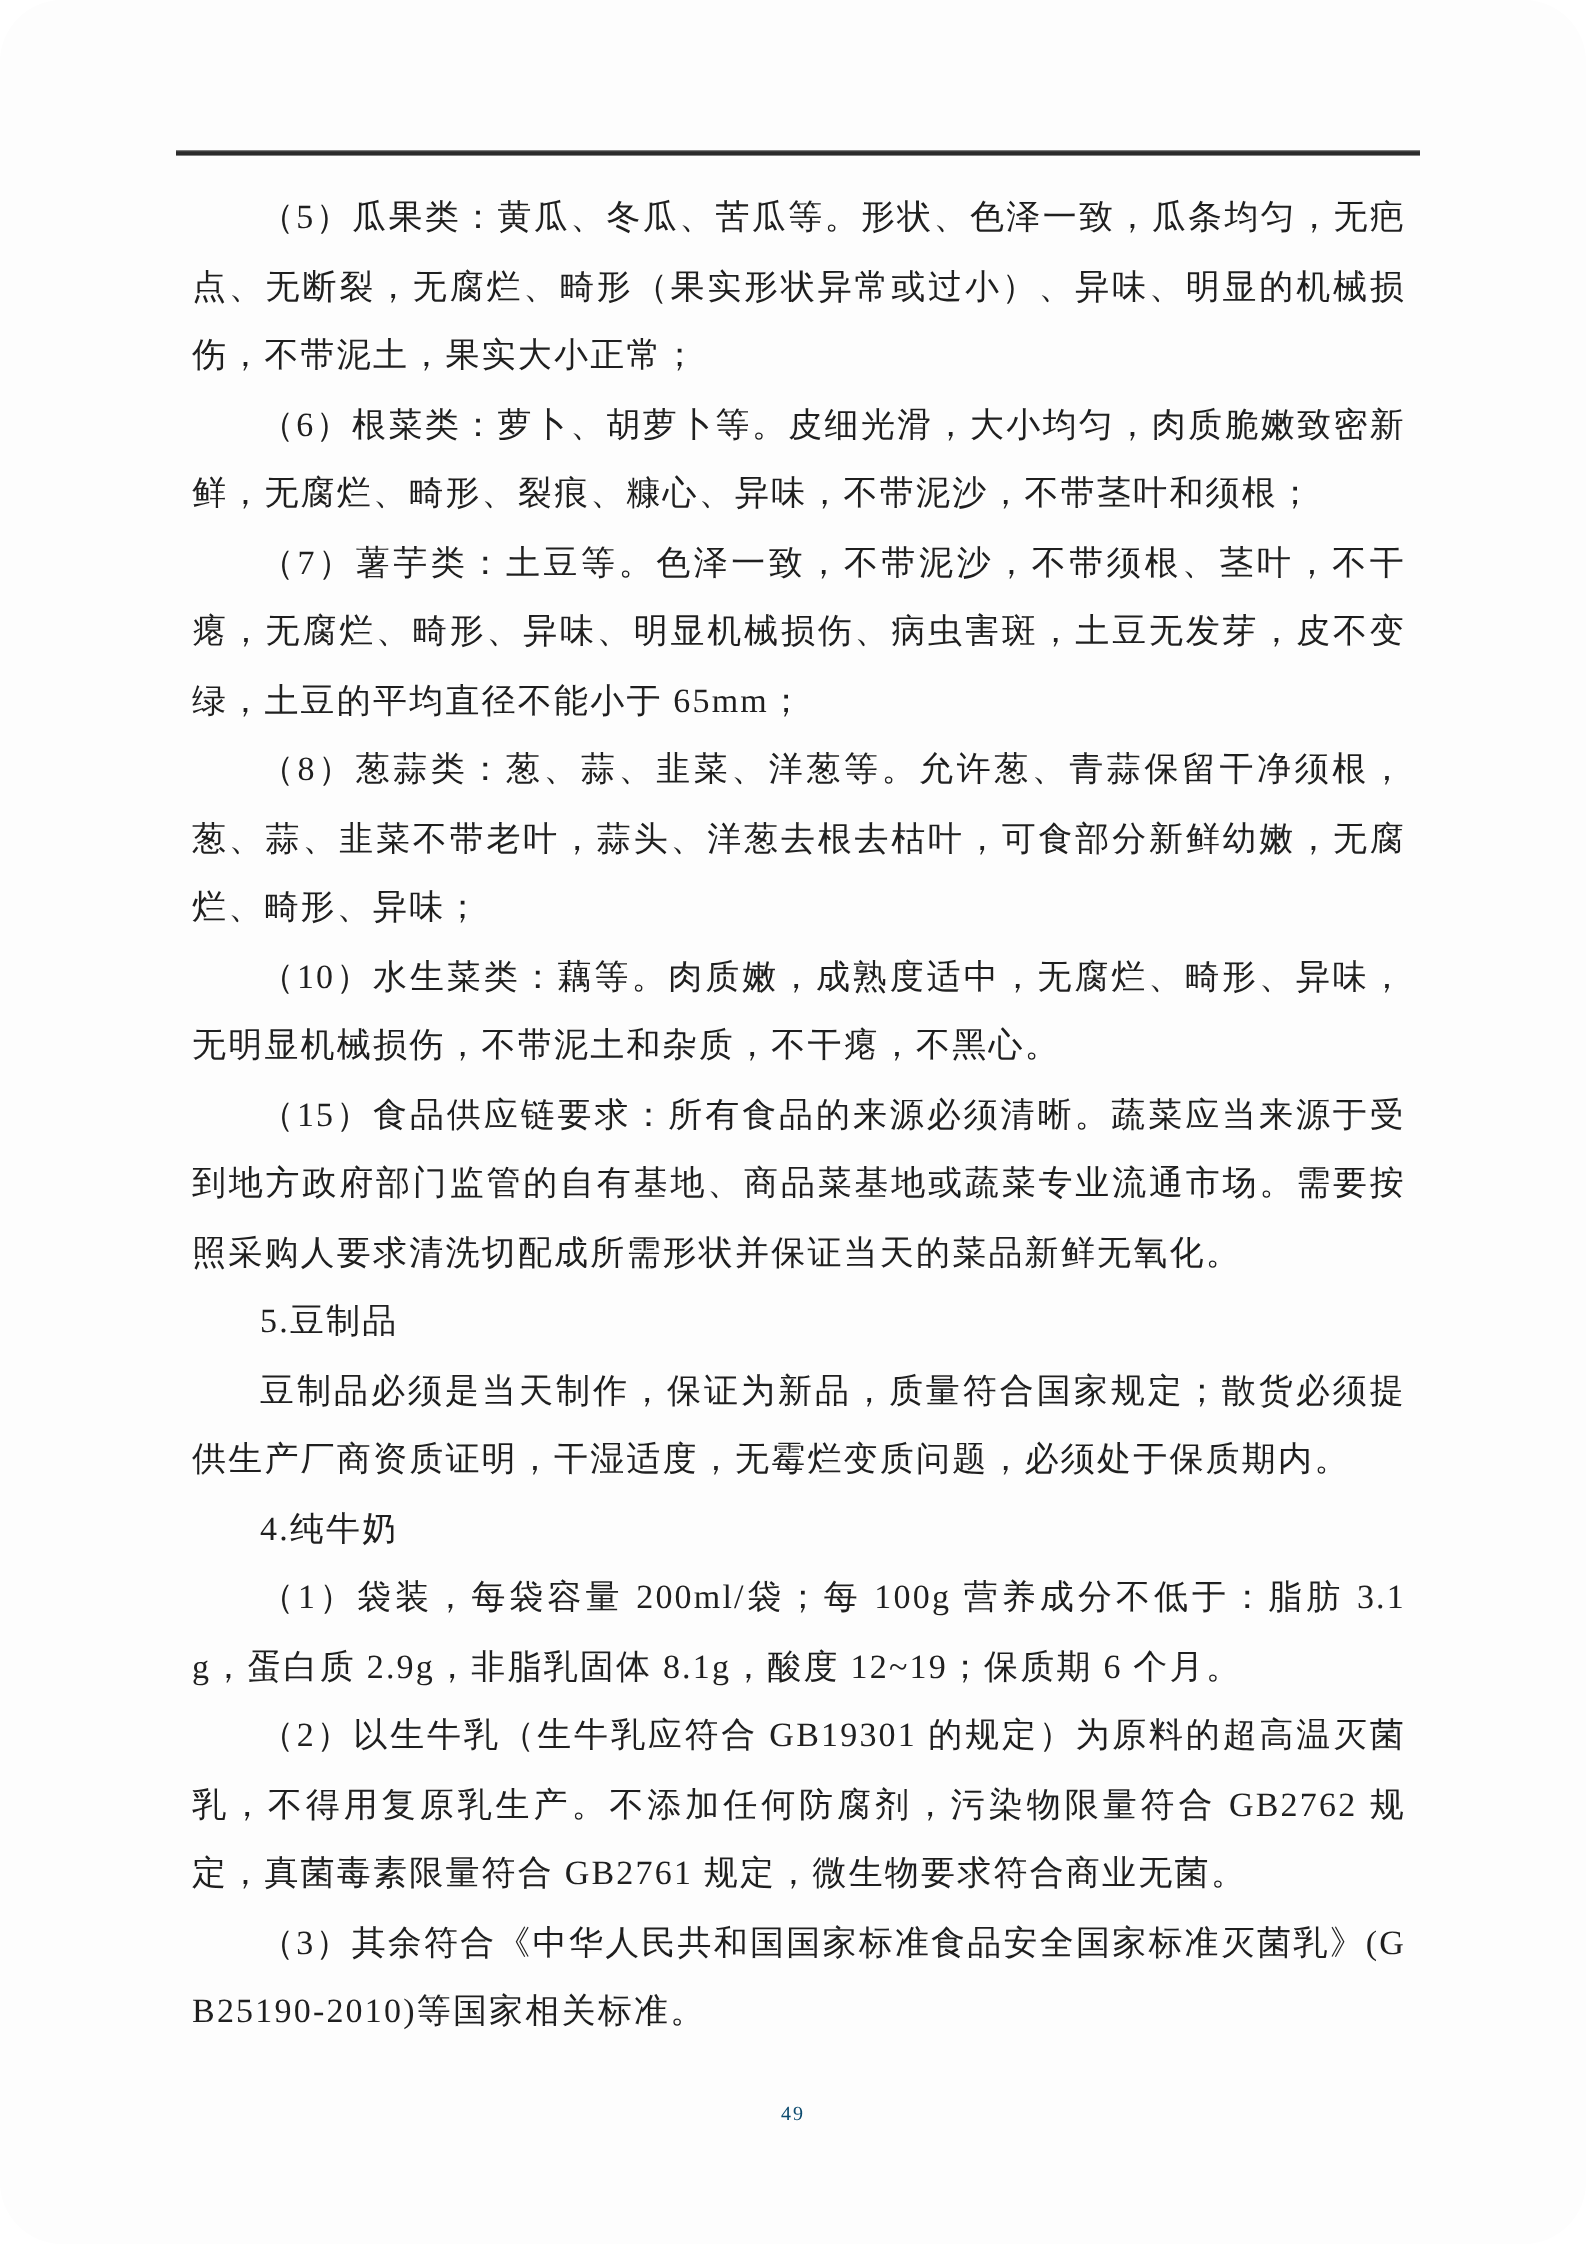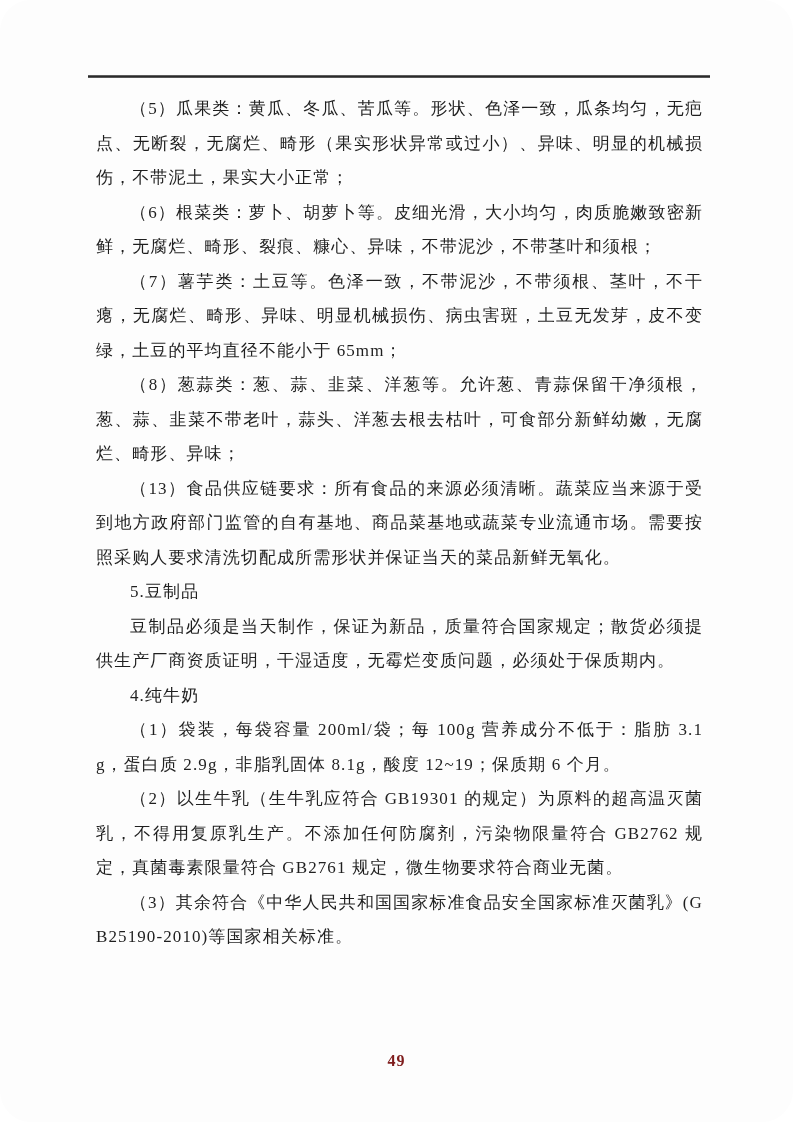--- a/index.html
+++ b/index.html
@@ -40,39 +40,39 @@
     text-justify: inter-character;
     text-indent: 2em;
     word-break: break-all;
   }
   .page-number {
     position: absolute;
     left: 0;
     right: 0;
     top: 1052px;
     text-align: center;
-    font-size: 16px;
-    color: #7f1d1d;
+    font-size: 10px;
+    color: #0c4a6e;
     letter-spacing: 1px;
-    font-weight: bold;
   }
 </style>
 </head>
 <body>
 
 <div class="page">
 
   <div class="header-rule"></div>
 
   <div class="content">
     <p class="para">（5）瓜果类：黄瓜、冬瓜、苦瓜等。形状、色泽一致，瓜条均匀，无疤点、无断裂，无腐烂、畸形（果实形状异常或过小）、异味、明显的机械损伤，不带泥土，果实大小正常；</p>
     <p class="para">（6）根菜类：萝卜、胡萝卜等。皮细光滑，大小均匀，肉质脆嫩致密新鲜，无腐烂、畸形、裂痕、糠心、异味，不带泥沙，不带茎叶和须根；</p>
     <p class="para">（7）薯芋类：土豆等。色泽一致，不带泥沙，不带须根、茎叶，不干瘪，无腐烂、畸形、异味、明显机械损伤、病虫害斑，土豆无发芽，皮不变绿，土豆的平均直径不能小于 65mm；</p>
     <p class="para">（8）葱蒜类：葱、蒜、韭菜、洋葱等。允许葱、青蒜保留干净须根，葱、蒜、韭菜不带老叶，蒜头、洋葱去根去枯叶，可食部分新鲜幼嫩，无腐烂、畸形、异味；</p>
-    <p class="para">（13）食品供应链要求：所有食品的来源必须清晰。蔬菜应当来源于受到地方政府部门监管的自有基地、商品菜基地或蔬菜专业流通市场。需要按照采购人要求清洗切配成所需形状并保证当天的菜品新鲜无氧化。</p>
+    <p class="para">（10）水生菜类：藕等。肉质嫩，成熟度适中，无腐烂、畸形、异味，无明显机械损伤，不带泥土和杂质，不干瘪，不黑心。</p>
+    <p class="para">（15）食品供应链要求：所有食品的来源必须清晰。蔬菜应当来源于受到地方政府部门监管的自有基地、商品菜基地或蔬菜专业流通市场。需要按照采购人要求清洗切配成所需形状并保证当天的菜品新鲜无氧化。</p>
     <p class="para">5.豆制品</p>
     <p class="para">豆制品必须是当天制作，保证为新品，质量符合国家规定；散货必须提供生产厂商资质证明，干湿适度，无霉烂变质问题，必须处于保质期内。</p>
     <p class="para">4.纯牛奶</p>
     <p class="para">（1）袋装，每袋容量 200ml/袋；每 100g 营养成分不低于：脂肪 3.1g，蛋白质 2.9g，非脂乳固体 8.1g，酸度 12~19；保质期 6 个月。</p>
     <p class="para">（2）以生牛乳（生牛乳应符合 GB19301 的规定）为原料的超高温灭菌乳，不得用复原乳生产。不添加任何防腐剂，污染物限量符合 GB2762 规定，真菌毒素限量符合 GB2761 规定，微生物要求符合商业无菌。</p>
     <p class="para">（3）其余符合《中华人民共和国国家标准食品安全国家标准灭菌乳》(GB25190-2010)等国家相关标准。</p>
   </div>
 
   <div class="page-number">49</div>
 

